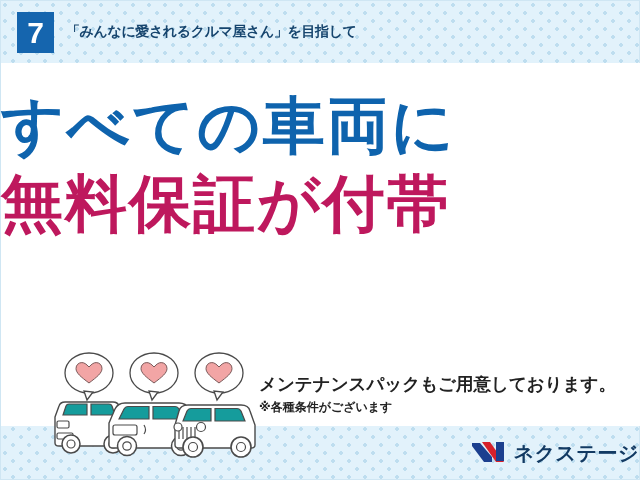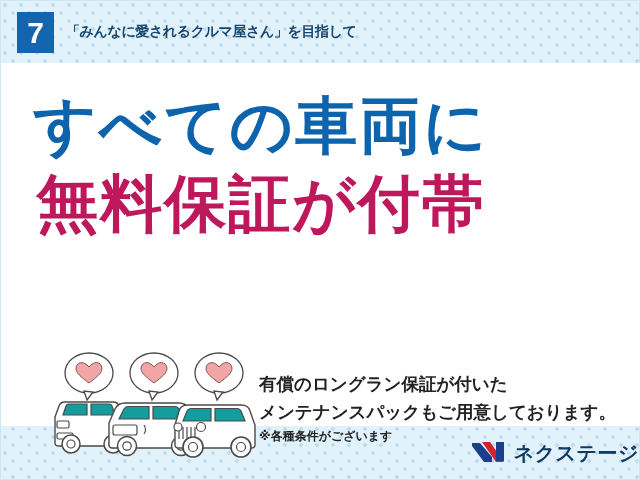--- a/index.html
+++ b/index.html
@@ -66,21 +66,20 @@
     width: 640px;
     height: 363px;
     background: #ffffff;
   }
 
   #headline {
     position: absolute;
     left: 0;
     top: 32px;
     width: 520px;
-    text-align: center;
     color: #0e63ad;
     font-weight: bold;
     line-height: 1.0;
     letter-spacing: 2px;
   }
   #headline-line1 {
     font-size: 62px;
     color: #0e63ad;
     display: block;
   }
@@ -217,21 +216,20 @@
           <circle cx="150" cy="76" r="4.5" fill="#ffffff" stroke="#4a4a4a" stroke-width="1.2"></circle>
           <circle cx="142" cy="96" r="10" fill="#ffffff" stroke="#4a4a4a" stroke-width="1.6"></circle>
           <circle cx="142" cy="96" r="4.5" fill="#ffffff" stroke="#4a4a4a" stroke-width="1.2"></circle>
           <circle cx="190" cy="96" r="10" fill="#ffffff" stroke="#4a4a4a" stroke-width="1.6"></circle>
           <circle cx="190" cy="96" r="4.5" fill="#ffffff" stroke="#4a4a4a" stroke-width="1.2"></circle>
         </g>
       </svg>
     </div>
 
     <div id="bodytext">
-      <div>有償のロングラン保証が付いた</div>
       <div>メンテナンスパックもご用意しております。</div>
       <div class="note">※各種条件がございます</div>
     </div>
 
   </div>
 
   <div id="footer">
     <div id="logo">
       <span>
         <svg width="36" height="24" viewBox="0 0 36 24" xmlns="http://www.w3.org/2000/svg">

